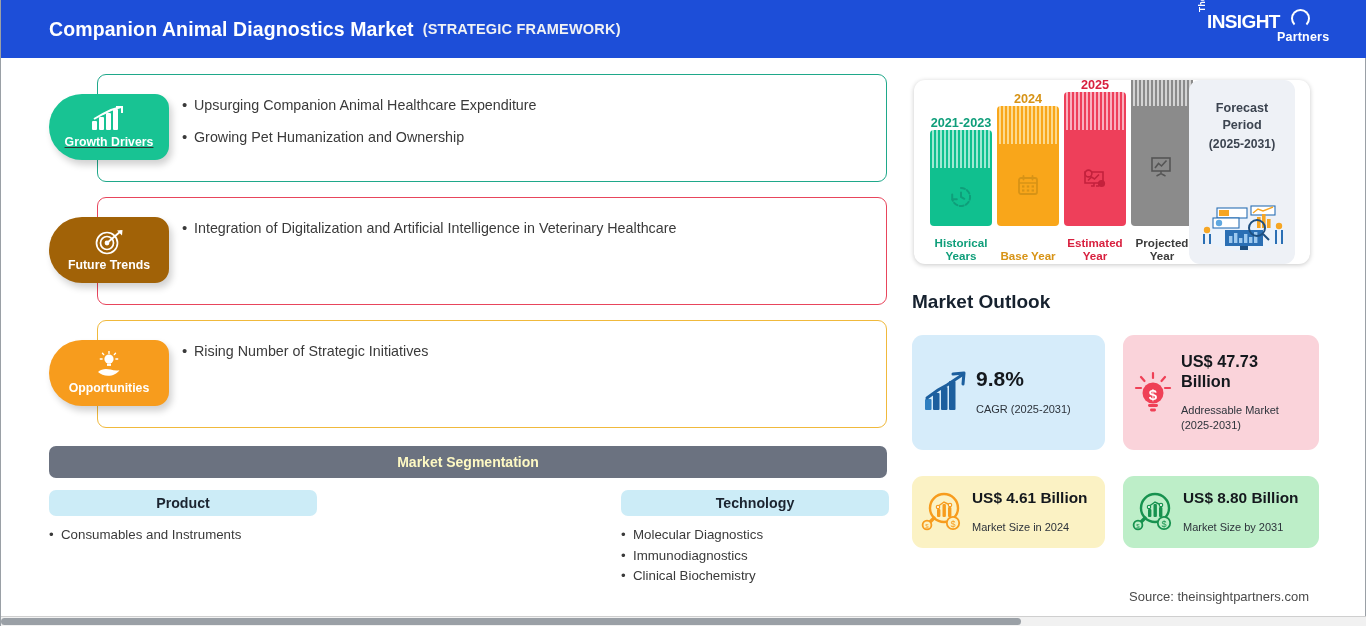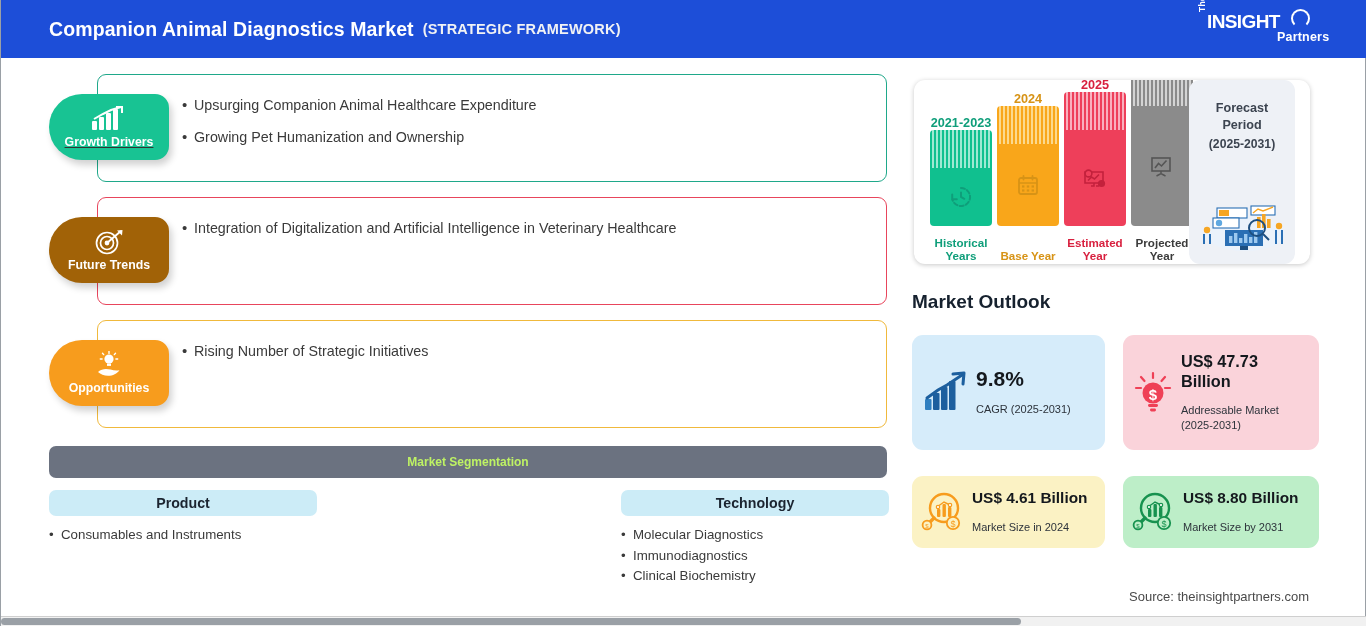--- a/index.html
+++ b/index.html
@@ -41,21 +41,21 @@
          display:flex;flex-direction:column;align-items:center;justify-content:center;}
   .badge.g{background:#18c393;text-decoration:underline;}
   .badge.f{background:#a16207;}
   .badge.o{background:#f79c1d;}
   .badge .bicon{height:26px;display:flex;align-items:flex-end;justify-content:center;}
   .badge .blabel{font-size:12.3px;font-weight:bold;color:#ffffff;margin-top:3px;white-space:nowrap;}
 
   
   .segbar{position:absolute;left:48px;top:446px;width:838px;height:32px;background:#6b7280;
           border-radius:7px;display:flex;align-items:center;justify-content:center;}
-  .segbar span{font-size:12px;font-weight:bold;color:#bef264;}
+  .segbar span{font-size:14px;font-weight:bold;color:#fef9c3;}
   .segcol{position:absolute;top:490px;width:268px;}
   .seghead{height:26px;background:#ccecf7;border-radius:7px;display:flex;align-items:center;justify-content:center;}
   .seghead span{font-size:14.2px;font-weight:bold;color:#1b2430;}
   .segitems{margin:9px 0 0 0;padding:0;}
   .segitems li{list-style:none;position:relative;font-size:13.3px;color:#3a3a3a;
                line-height:1.55;padding-left:12px;}
   .segitems li:before{content:"\2022";position:absolute;left:0;top:0;color:#3a3a3a;}
 
   
   .fpanel{position:absolute;left:913px;top:80px;width:396px;height:184px;background:#fff;

